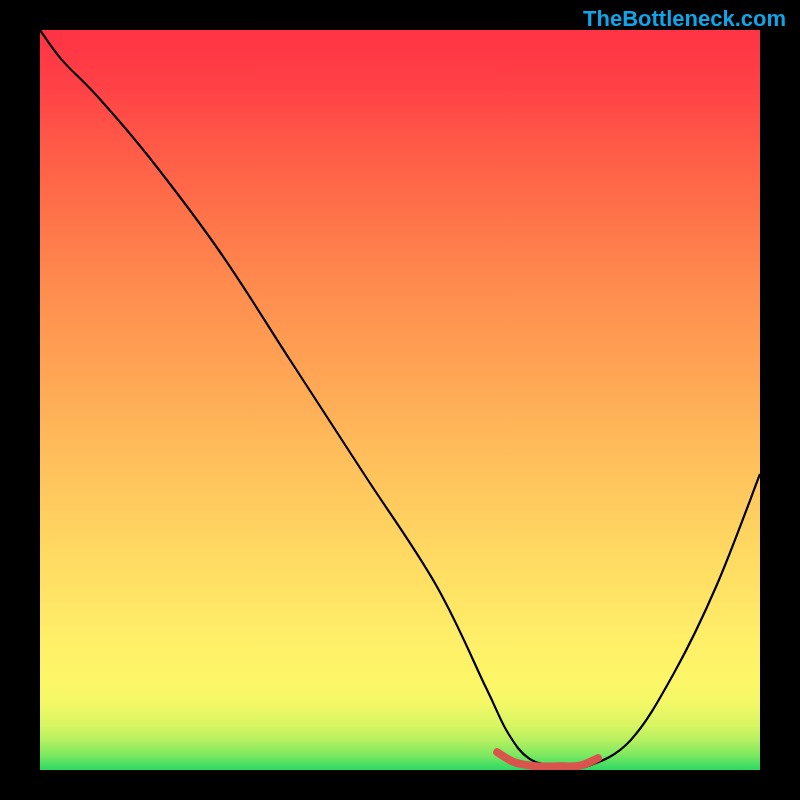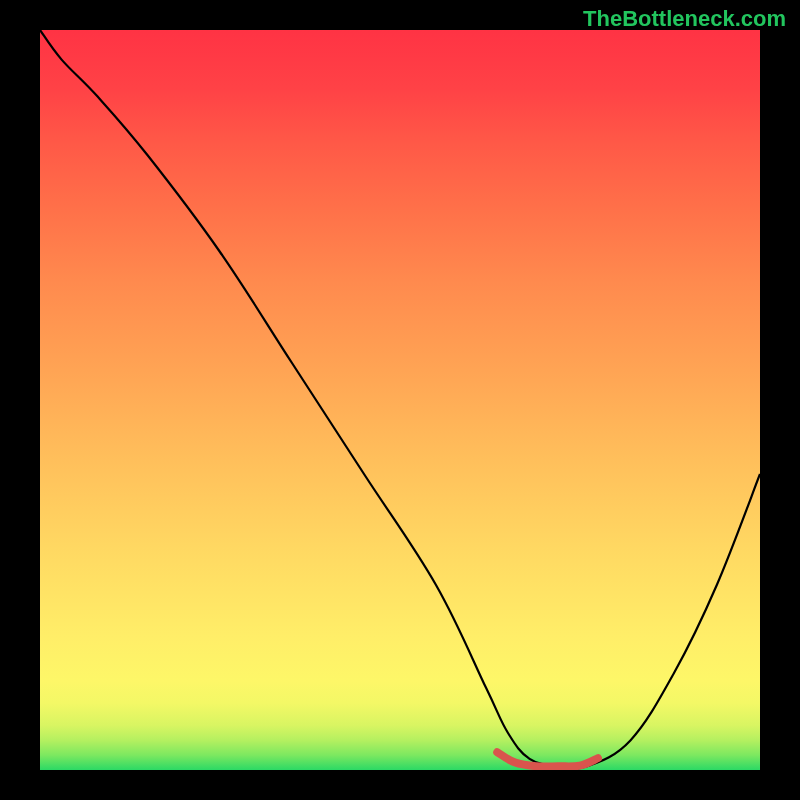--- a/index.html
+++ b/index.html
@@ -5,21 +5,21 @@
   * { margin: 0; padding: 0; box-sizing: border-box; }
   html, body { width: 800px; height: 800px; background: #000; overflow: hidden; }
   .container { position: relative; width: 800px; height: 800px; background: #000; }
   .watermark {
     position: absolute;
     top: 6px;
     right: 14px;
     font-family: Arial, sans-serif;
     font-size: 22px;
     font-weight: bold;
-    color: #22c55e;
+    color: #0ea5e9;
     z-index: 10;
   }
   .plot-area {
     position: absolute;
     left: 40px;
     top: 30px;
     width: 720px;
     height: 740px;
     background: linear-gradient(to top,
       #2bd965 0%,

